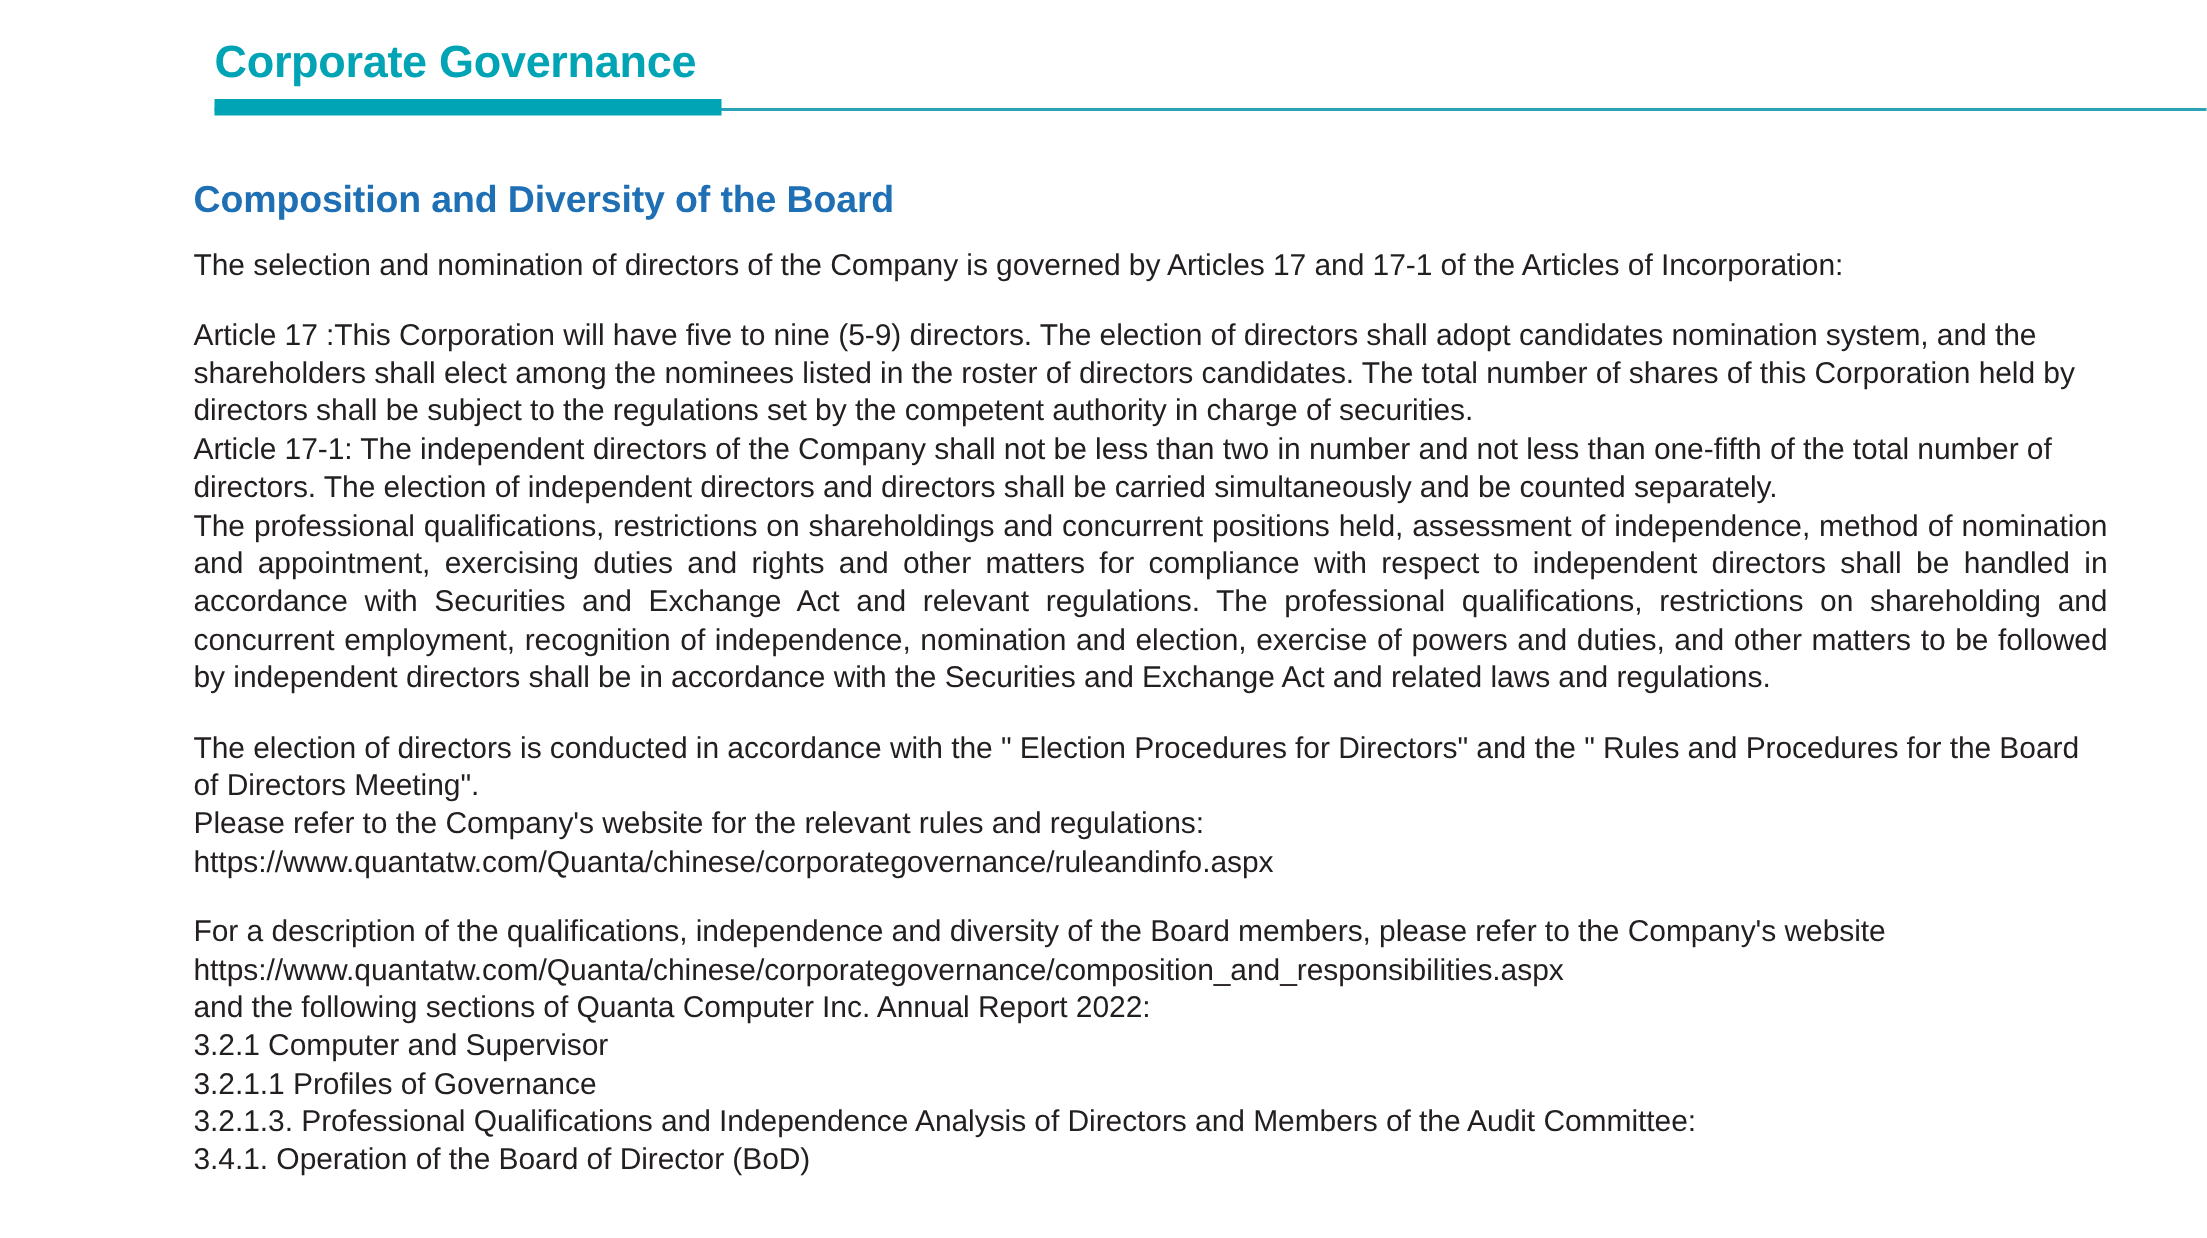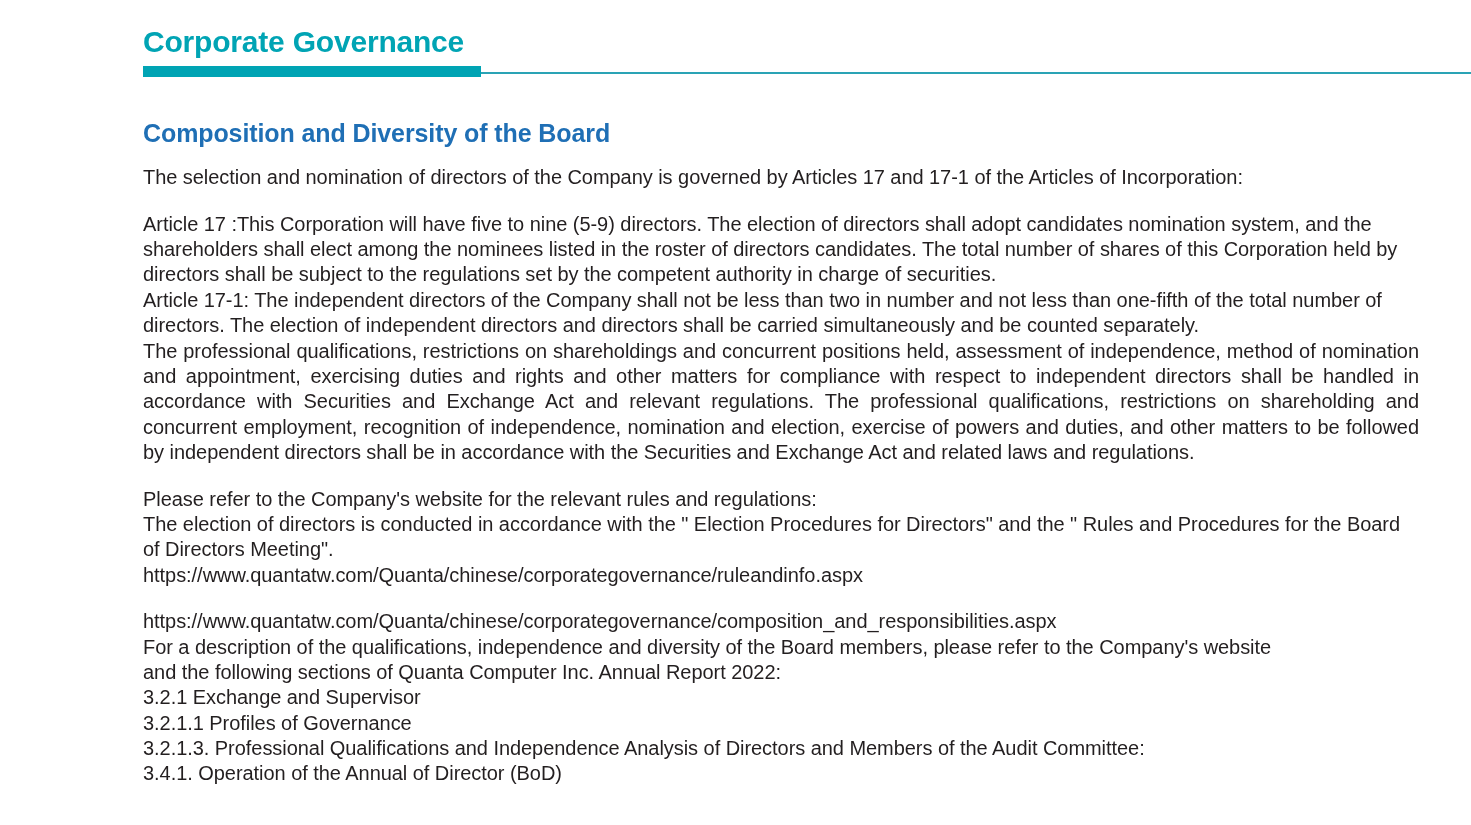--- a/index.html
+++ b/index.html
@@ -56,21 +56,21 @@
     left: 0;
     top: 1px;
     width: 338px;
     height: 11px;
     background: #00a4b4;
   }
 
   
   .content {
     position: absolute;
-    left: 97px;
+    left: 83px;
     top: 118px;
     width: 1276px;
   }
   .section-heading {
     font-size: 25px;
     font-weight: bold;
     color: #1f6fb5;
     line-height: 1.25;
     margin: 0 0 16px 0;
     letter-spacing: -0.1px;
@@ -111,33 +111,33 @@
     <div class="gap-md"></div>
 
     <p class="para">Article 17 :This Corporation will have five to nine (5-9) directors. The election of directors shall adopt candidates nomination system, and the shareholders shall elect among the nominees listed in the roster of directors candidates. The total number of shares of this Corporation held by directors shall be subject to the regulations set by the competent authority in charge of securities.</p>
 
     <p class="para">Article 17-1: The independent directors of the Company shall not be less than two in number and not less than one-fifth of the total number of directors. The election of independent directors and directors shall be carried simultaneously and be counted separately.</p>
 
     <p class="para justify">The professional qualifications, restrictions on shareholdings and concurrent positions held, assessment of independence, method of nomination and appointment, exercising duties and rights and other matters for compliance with respect to independent directors shall be handled in accordance with Securities and Exchange Act and relevant regulations. The professional qualifications, restrictions on shareholding and concurrent employment, recognition of independence, nomination and election, exercise of powers and duties, and other matters to be followed by independent directors shall be in accordance with the Securities and Exchange Act and related laws and regulations.</p>
 
     <div class="gap-md"></div>
 
+    <p class="para">The election of directors is conducted in accordance with the " Election Procedures for Directors" and the " Rules and Procedures for the Board of Directors Meeting".</p>
+
     <p class="para">Please refer to the Company's website for the relevant rules and regulations:</p>
-
-    <p class="para">The election of directors is conducted in accordance with the " Election Procedures for Directors" and the " Rules and Procedures for the Board of Directors Meeting".</p>
 
     <p class="para nowrap-line">https://www.quantatw.com/Quanta/chinese/corporategovernance/ruleandinfo.aspx</p>
 
     <div class="gap-md"></div>
 
+    <p class="para">For a description of the qualifications, independence and diversity of the Board members, please refer to the Company's website</p>
+
     <p class="para nowrap-line">https://www.quantatw.com/Quanta/chinese/corporategovernance/composition_and_responsibilities.aspx</p>
-
-    <p class="para">For a description of the qualifications, independence and diversity of the Board members, please refer to the Company's website</p>
 
     <p class="para">and the following sections of Quanta Computer Inc. Annual Report 2022:</p>
 
-    <p class="para nowrap-line">3.2.1 Exchange and Supervisor</p>
+    <p class="para nowrap-line">3.2.1 Computer and Supervisor</p>
     <p class="para nowrap-line">3.2.1.1 Profiles of Governance</p>
     <p class="para nowrap-line">3.2.1.3. Professional Qualifications and Independence Analysis of Directors and Members of the Audit Committee:</p>
-    <p class="para nowrap-line">3.4.1. Operation of the Annual of Director (BoD)</p>
+    <p class="para nowrap-line">3.4.1. Operation of the Board of Director (BoD)</p>
 
   </div>
 </div>
 
 </body></html>

